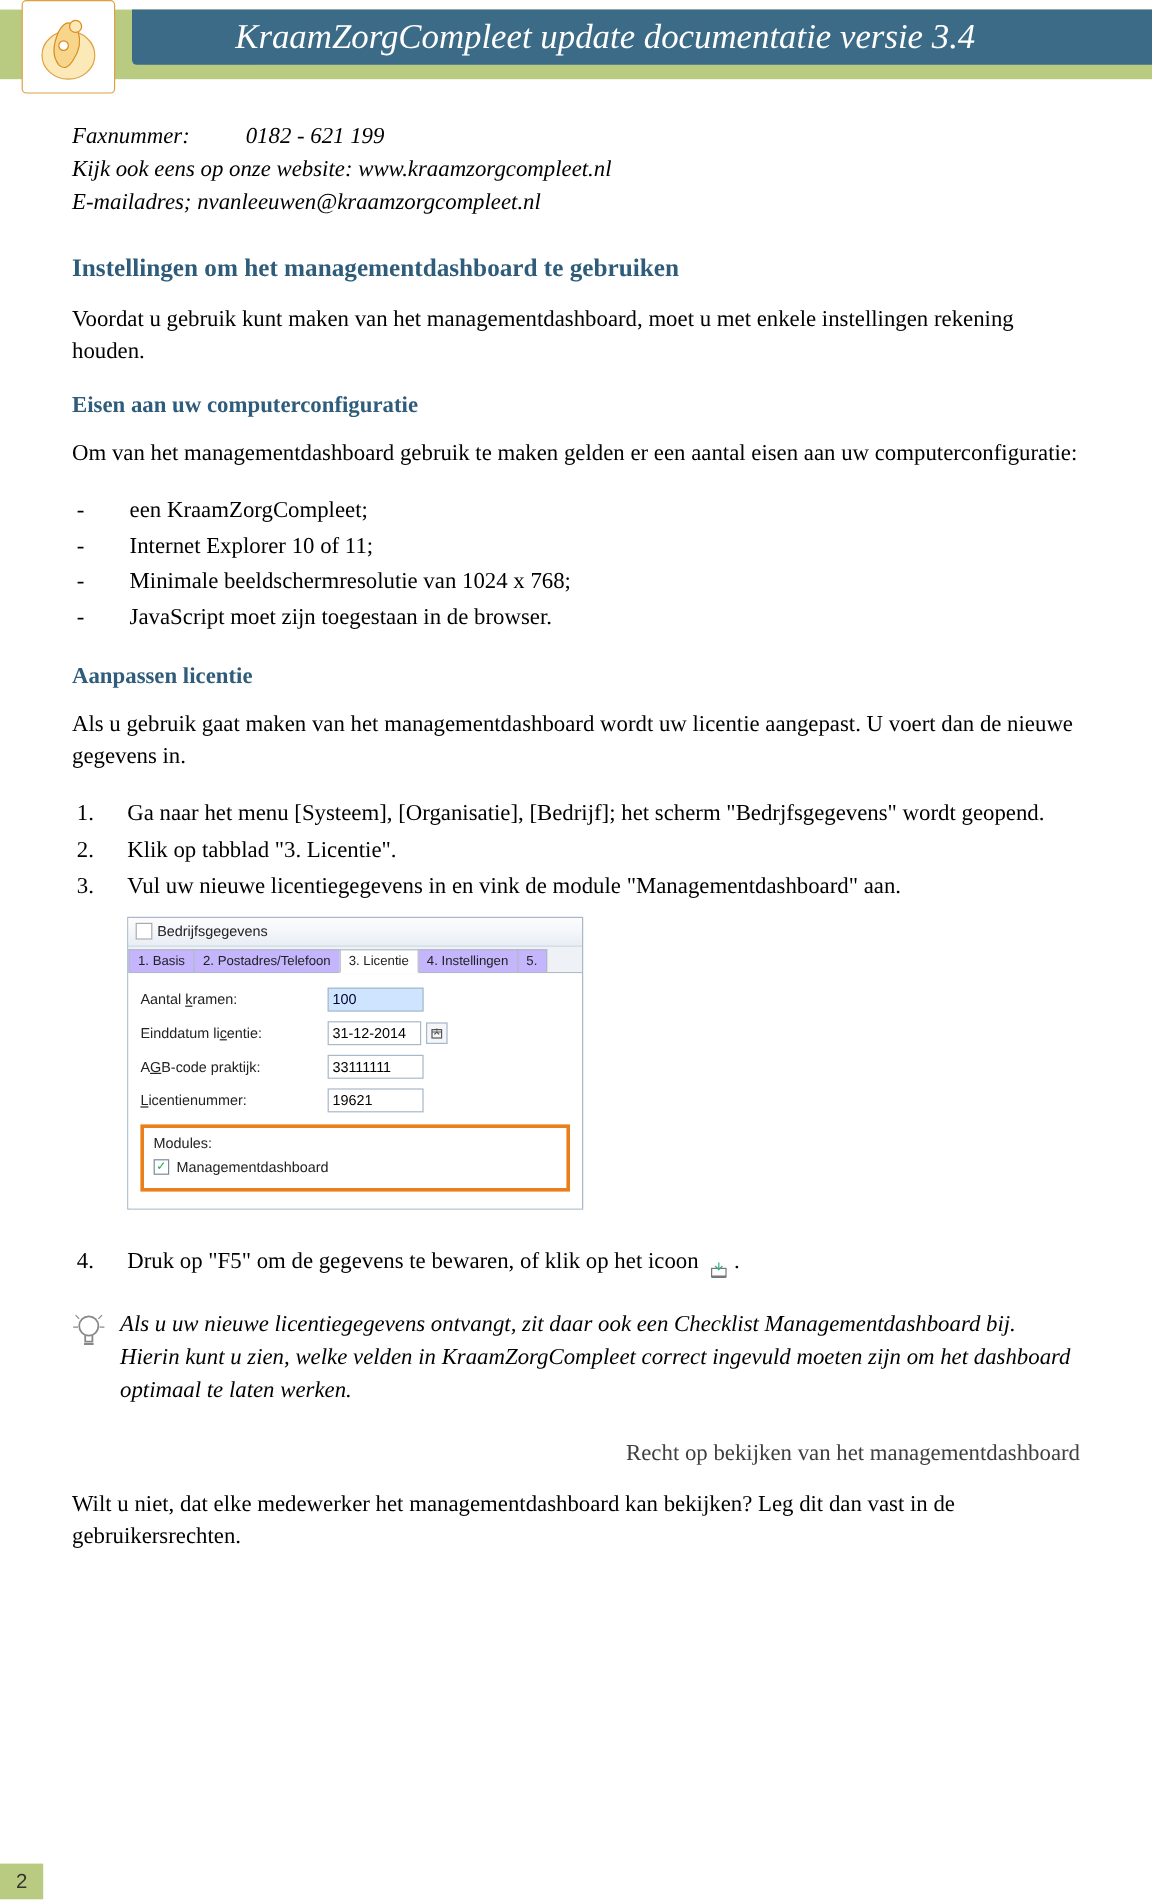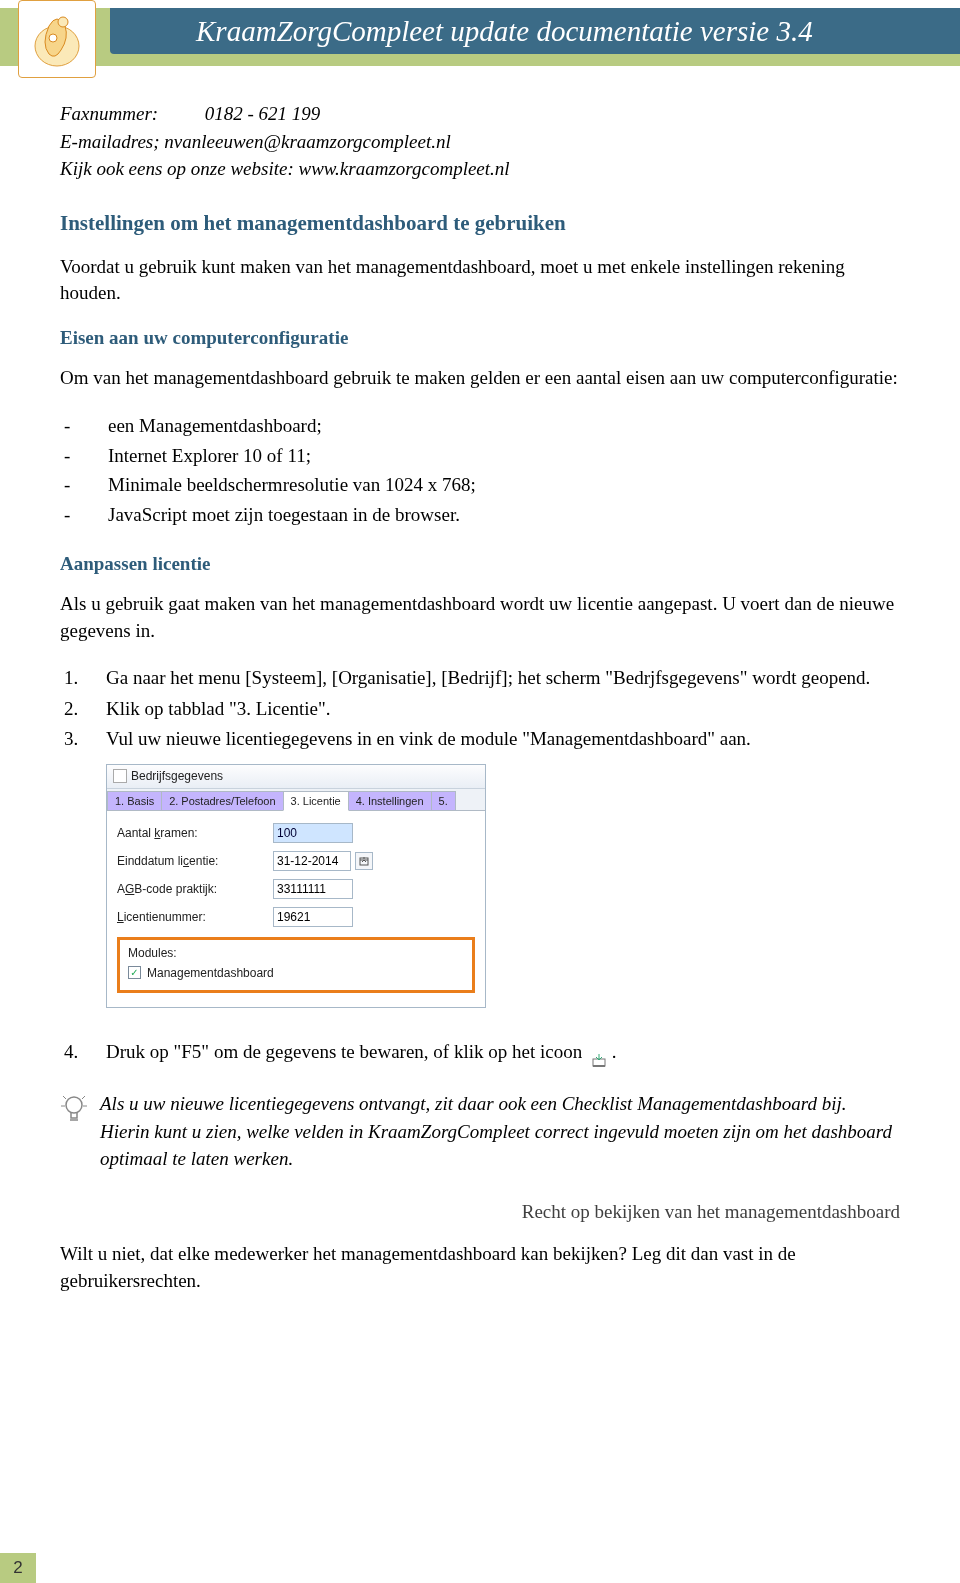--- a/index.html
+++ b/index.html
@@ -282,32 +282,32 @@
   </div>
 </div>
 
 <div class="content">
 
   <div class="contact-block">
     <div>
       <span class="fax-label">Faxnummer:</span>
       <span>0182 - 621 199</span>
     </div>
+    <div>Kijk ook eens op onze website: www.kraamzorgcompleet.nl</div>
     <div>E-mailadres; nvanleeuwen@kraamzorgcompleet.nl</div>
-    <div>Kijk ook eens op onze website: www.kraamzorgcompleet.nl</div>
   </div>
 
   <h2 class="section">Instellingen om het managementdashboard te gebruiken</h2>
   <p class="body">Voordat u gebruik kunt maken van het managementdashboard, moet u met enkele instellingen rekening houden.</p>
 
   <h3 class="sub">Eisen aan uw computerconfiguratie</h3>
   <p class="body">Om van het managementdashboard gebruik te maken gelden er een aantal eisen aan uw computerconfiguratie:</p>
 
   <ul class="dash">
-    <li>een Managementdashboard;</li>
+    <li>een KraamZorgCompleet;</li>
     <li>Internet Explorer 10 of 11;</li>
     <li>Minimale beeldschermresolutie van 1024 x 768;</li>
     <li>JavaScript moet zijn toegestaan in de browser.</li>
   </ul>
 
   <h3 class="sub">Aanpassen licentie</h3>
   <p class="body">Als u gebruik gaat maken van het managementdashboard wordt uw licentie aangepast. U voert dan de nieuwe gegevens in.</p>
 
   <ol class="steps">
     <li>Ga naar het menu [Systeem], [Organisatie], [Bedrijf]; het scherm "Bedrjfsgegevens" wordt geopend.</li>

